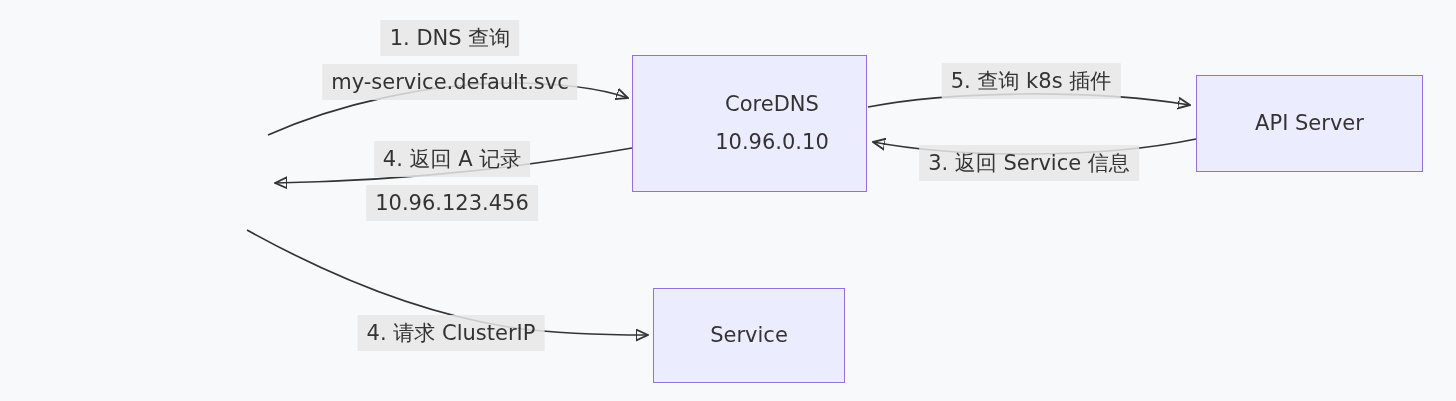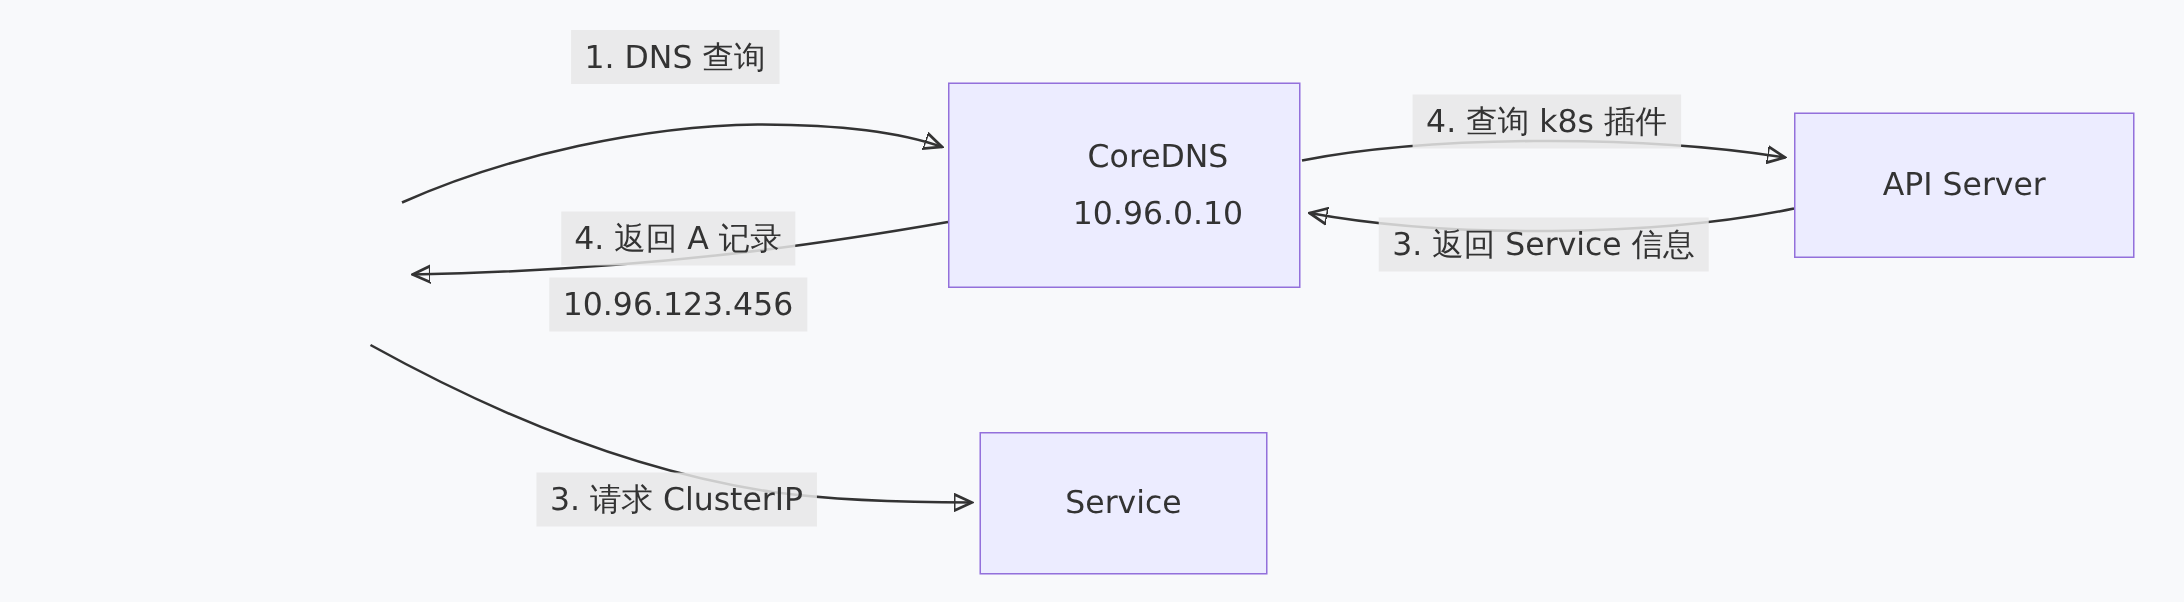--- a/index.html
+++ b/index.html
@@ -79,32 +79,33 @@
   <div class="node" style="left:653px;top:288px;width:192px;height:95px;">
     <div class="node-line">Service</div>
   </div>
 
   <div class="node" style="left:1196px;top:75px;width:227px;height:97px;">
     <div class="node-line">API Server</div>
   </div>
 
   <div class="edge-label" style="left:450px;top:20px;align-items:center;">
     <span>1. DNS 查询</span>
+    <span>my-service.default.svc</span>
   </div>
 
   <div class="edge-label" style="left:1031px;top:63px;">
-    <span>4. 查询 k8s 插件</span>
+    <span>5. 查询 k8s 插件</span>
   </div>
 
   <div class="edge-label" style="left:1029px;top:145px;">
     <span>3. 返回 Service 信息</span>
   </div>
 
   <div class="edge-label" style="left:452px;top:141px;">
     <span>4. 返回 A 记录</span>
     <span>10.96.123.456</span>
   </div>
 
   <div class="edge-label" style="left:451px;top:315px;">
-    <span>3. 请求 ClusterIP</span>
+    <span>4. 请求 ClusterIP</span>
   </div>
 
 </div>
 
 </body></html>

